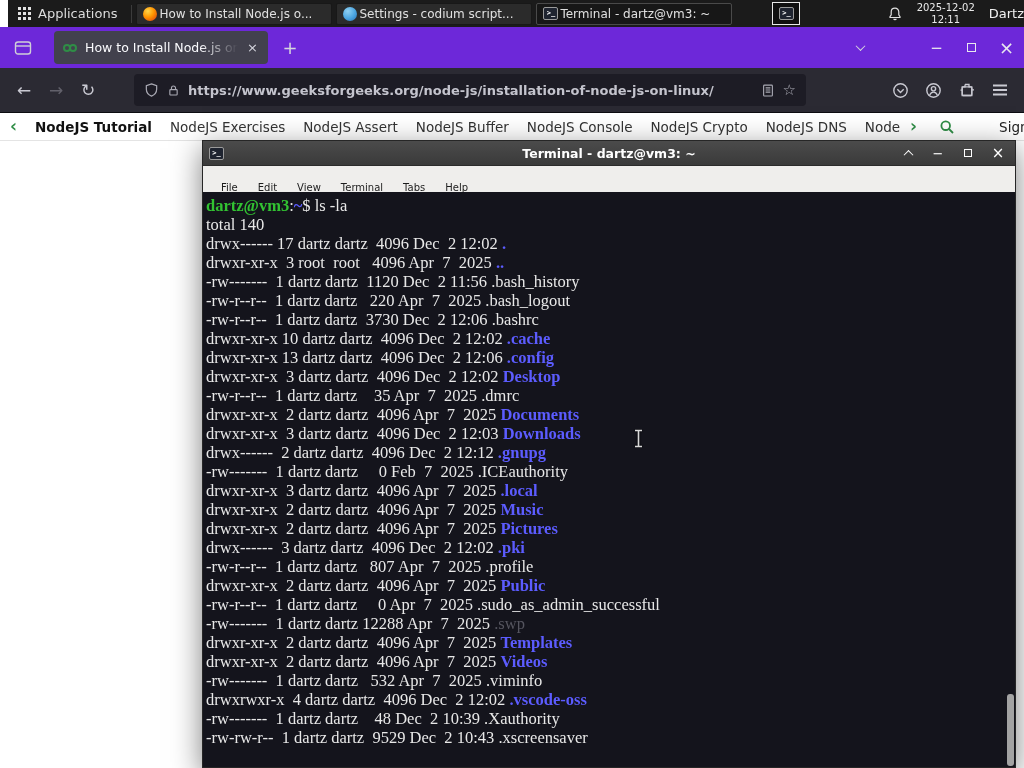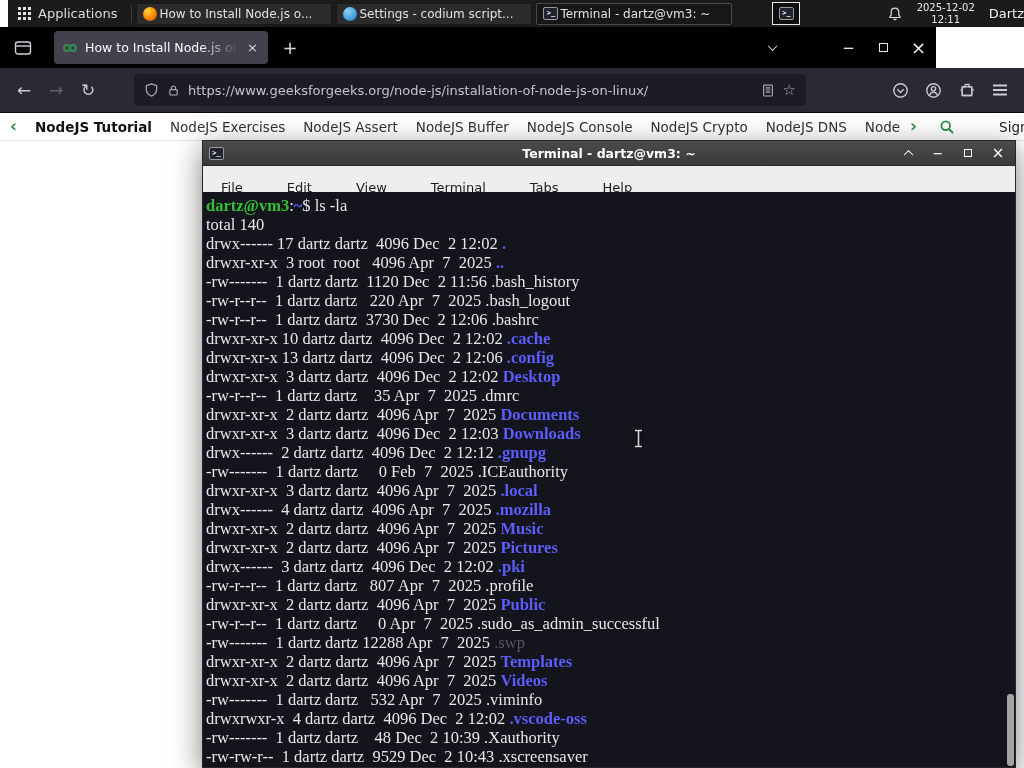--- a/index.html
+++ b/index.html
@@ -25,21 +25,21 @@
   .ico-codium { background:radial-gradient(circle at 35% 30%, #8fd0f2 0%, #4aa4e0 55%, #2a6fb0 100%); }
   .term-ico { width:15px; height:13px; background:#1f2430; border:1px solid #9a9a9a; border-radius:2px;
     color:#fff; font:bold 7px/11px "DejaVu Sans Mono",monospace; text-align:center; flex:0 0 auto; }
   .tray-box { margin-left:40px; width:28px; height:23px; border:1px solid #e8e8e8;
     display:flex; align-items:center; justify-content:center; background:#101010; }
   .panel-right { margin-left:auto; display:flex; align-items:center; gap:14px; padding-right:8px; }
   .clock { text-align:center; font-size:10px; line-height:12px; color:#eaeaea; }
   .user-lbl { font-size:13px; color:#f0f0f0; }
 
   
-  .tabbar { position:absolute; top:27px; left:0; width:936px; height:41px; background:#000000;
+  .tabbar { position:absolute; top:27px; left:0; width:1024px; height:41px; background:#6d28d9;
     display:flex; align-items:center; color:#d6d6de; }
   .fx-view { width:30px; height:30px; margin-left:8px; display:flex; align-items:center; justify-content:center; border-radius:4px; }
   .tab { margin-left:16px; width:214px; height:33px; background:#42414d; border-radius:4px;
     display:flex; align-items:center; gap:7px; padding:0 8px; color:#fbfbfe; font-size:12.5px; }
   .tab .title { flex:1; white-space:nowrap; overflow:hidden;
     -webkit-mask-image:linear-gradient(90deg,#000 75%,transparent); mask-image:linear-gradient(90deg,#000 75%,transparent); }
   .tab .close { font-size:13px; color:#d5d5dd; padding:0 2px; }
   .newtab-btn { width:28px; height:28px; margin-left:8px; display:flex; align-items:center; justify-content:center;
     font-size:18px; color:#d5d5dd; border-radius:4px; }
   .tab-right { position:absolute; right:0; top:0; height:41px; display:flex; align-items:center; }
@@ -48,21 +48,21 @@
   .chev.down { transform:rotate(45deg) translate(-1px,-1px); }
   .chev.up { transform:rotate(-135deg) translate(-1px,-1px); }
   .winctl { width:35px; height:41px; display:flex; align-items:center; justify-content:center; color:#e8e8ee; font-size:15px; }
   .sq { width:9px; height:9px; border:1.5px solid currentColor; display:inline-block; }
 
   .toolbar { position:absolute; top:68px; left:0; width:1024px; height:45px; background:#2b2a33;
     display:flex; align-items:center; padding:0 8px; color:#c9c9d2; border-bottom:1px solid #0c0c11; }
   .navbtn { width:32px; height:32px; display:flex; align-items:center; justify-content:center; font-size:17px; border-radius:4px; }
   .navbtn.disabled { color:#62616b; }
   .urlbar { margin-left:30px; width:672px; height:32px; background:#1d1c25; border-radius:4px;
-    display:flex; align-items:center; gap:8px; padding:0 10px; font-size:13px; color:#c4c4cd; }
+    display:flex; align-items:center; gap:8px; padding:0 10px; font-size:13px; color:#c4c4cd;font-weight:bold; }
   .urlbar .url { flex:1; white-space:nowrap; overflow:hidden; }
   .tool-right { margin-left:auto; display:flex; align-items:center; }
   .toolico { width:33px; height:32px; display:flex; align-items:center; justify-content:center; border-radius:4px; }
   .burger { width:14px; height:1.6px; background:currentColor; box-shadow:0 -4.5px 0 currentColor, 0 4.5px 0 currentColor; display:inline-block; }
 
   
   .sitenav { position:absolute; top:113px; left:0; width:1024px; height:28px; background:#ffffff;
     border-bottom:1px solid #e4e4e4; display:flex; align-items:center; padding:0 10px; gap:18px;
     font-size:13.5px; color:#333; white-space:nowrap; }
   .sitenav .navitem.first { font-weight:bold; color:#111; }
@@ -74,21 +74,21 @@
   
   .termwin { position:absolute; left:202px; top:140px; width:814px; height:628px;
     border:1px solid #262626; box-shadow:0 8px 28px rgba(0,0,0,.5); background:#14141c; }
   .t-titlebar { height:25px; background:linear-gradient(#4b4b4b,#3a3a3a); border-bottom:1px solid #2b2b2b;
     display:flex; align-items:center; padding:0 6px; position:relative; color:#fff; }
   .t-title { position:absolute; left:0; right:0; text-align:center; font-size:12.5px; font-weight:bold; pointer-events:none; }
   .t-btns { margin-left:auto; display:flex; align-items:center; gap:16px; padding-right:4px; z-index:2; color:#fff; }
   .t-btn { width:14px; height:14px; display:flex; align-items:center; justify-content:center; font-size:13px; }
   .t-btn .sq { width:8px; height:8px; border-width:1.4px; }
   .t-menubar { height:44px; background:#efeeec; border-bottom:1px solid #cfcecb; display:flex;
-    align-items:center; padding-left:8px; font-size:13px; color:#1c1c1c;gap:24px; }
+    align-items:center; padding-left:8px; font-size:10px; color:#1c1c1c; }
   .t-menu-item { padding:4px 10px; }
   .t-screen { position:absolute; top:51px; left:0; right:0; bottom:0; background:var(--t-bg,#14141c);
     color:var(--t-fg,#e8e8e8); overflow:hidden; padding:4px 0 0 3px;
     font-family:Liberation Serif, serif; font-size:16.5px; line-height:19px; }
   .tline { white-space:pre; }
   .tg { color:var(--t-green,#32c232); font-weight:bold; }
   .tb { color:var(--t-blue,#5c5cff); font-weight:bold; }
   .td { color:var(--t-dim,#55555f); }
   .t-scrollthumb { position:absolute; right:1px; bottom:1px; width:7px; height:72px;
     background:#a3a3a3; border-radius:3px; }
@@ -280,21 +280,20 @@
           <div class="tline"><span>-rw-r--r--  1 dartz dartz  3730 Dec  2 12:06 </span><span>.bashrc</span></div>
           <div class="tline"><span>drwxr-xr-x 10 dartz dartz  4096 Dec  2 12:02 </span><span class="tb">.cache</span></div>
           <div class="tline"><span>drwxr-xr-x 13 dartz dartz  4096 Dec  2 12:06 </span><span class="tb">.config</span></div>
           <div class="tline"><span>drwxr-xr-x  3 dartz dartz  4096 Dec  2 12:02 </span><span class="tb">Desktop</span></div>
           <div class="tline"><span>-rw-r--r--  1 dartz dartz    35 Apr  7  2025 </span><span>.dmrc</span></div>
           <div class="tline"><span>drwxr-xr-x  2 dartz dartz  4096 Apr  7  2025 </span><span class="tb">Documents</span></div>
           <div class="tline"><span>drwxr-xr-x  3 dartz dartz  4096 Dec  2 12:03 </span><span class="tb">Downloads</span></div>
           <div class="tline"><span>drwx------  2 dartz dartz  4096 Dec  2 12:12 </span><span class="tb">.gnupg</span></div>
           <div class="tline"><span>-rw-------  1 dartz dartz     0 Feb  7  2025 </span><span>.ICEauthority</span></div>
           <div class="tline"><span>drwxr-xr-x  3 dartz dartz  4096 Apr  7  2025 </span><span class="tb">.local</span></div>
-          <div class="tline"><span>drwx------  4 dartz dartz  4096 Apr  7  2025 </span><span class="tb">.mozilla</span></div>
           <div class="tline"><span>drwxr-xr-x  2 dartz dartz  4096 Apr  7  2025 </span><span class="tb">Music</span></div>
           <div class="tline"><span>drwxr-xr-x  2 dartz dartz  4096 Apr  7  2025 </span><span class="tb">Pictures</span></div>
           <div class="tline"><span>drwx------  3 dartz dartz  4096 Dec  2 12:02 </span><span class="tb">.pki</span></div>
           <div class="tline"><span>-rw-r--r--  1 dartz dartz   807 Apr  7  2025 </span><span>.profile</span></div>
           <div class="tline"><span>drwxr-xr-x  2 dartz dartz  4096 Apr  7  2025 </span><span class="tb">Public</span></div>
           <div class="tline"><span>-rw-r--r--  1 dartz dartz     0 Apr  7  2025 </span><span>.sudo_as_admin_successful</span></div>
           <div class="tline"><span>-rw-------  1 dartz dartz 12288 Apr  7  2025 </span><span class="td">.swp</span></div>
           <div class="tline"><span>drwxr-xr-x  2 dartz dartz  4096 Apr  7  2025 </span><span class="tb">Templates</span></div>
           <div class="tline"><span>drwxr-xr-x  2 dartz dartz  4096 Apr  7  2025 </span><span class="tb">Videos</span></div>
           <div class="tline"><span>-rw-------  1 dartz dartz   532 Apr  7  2025 </span><span>.viminfo</span></div>

